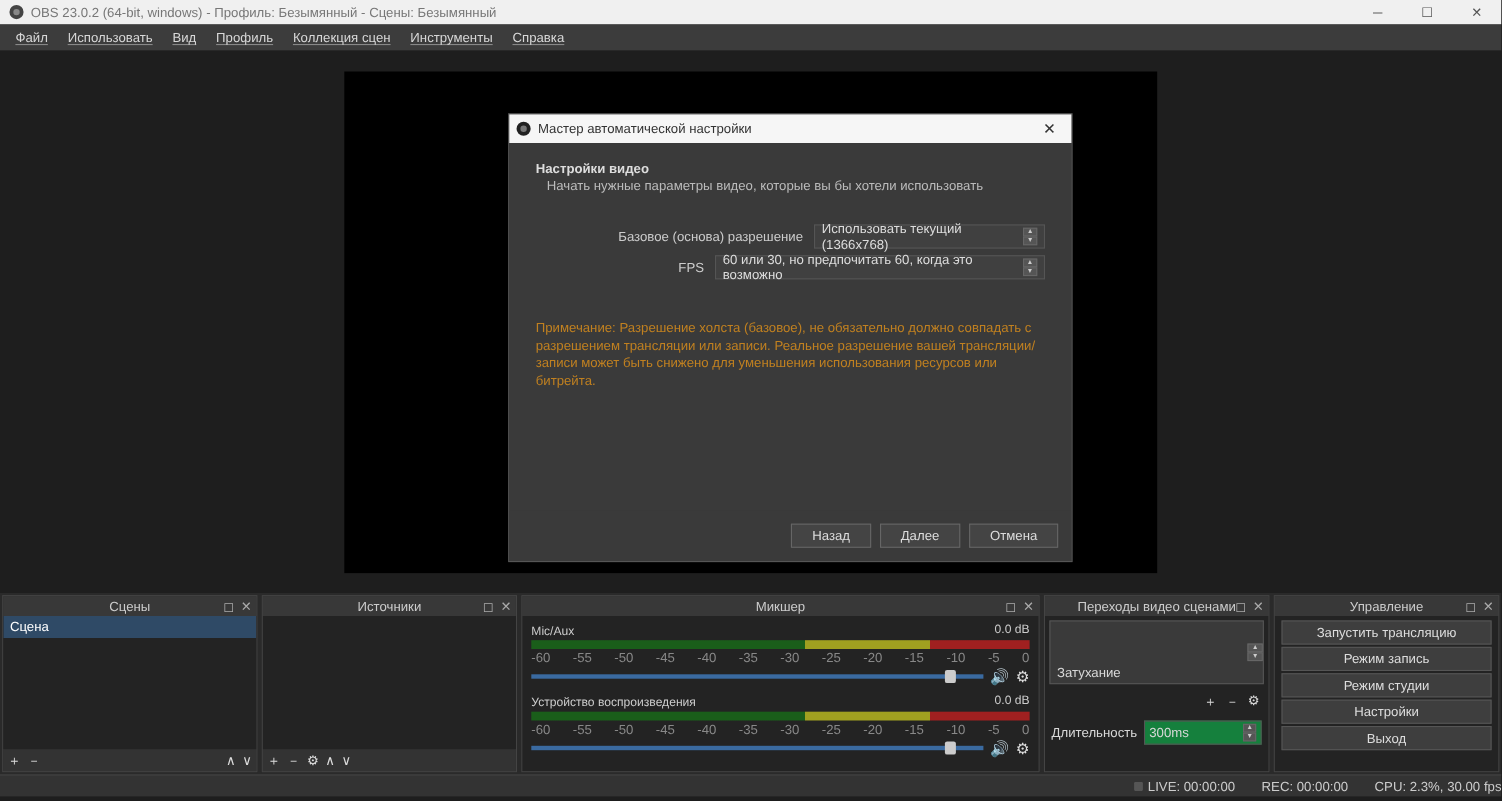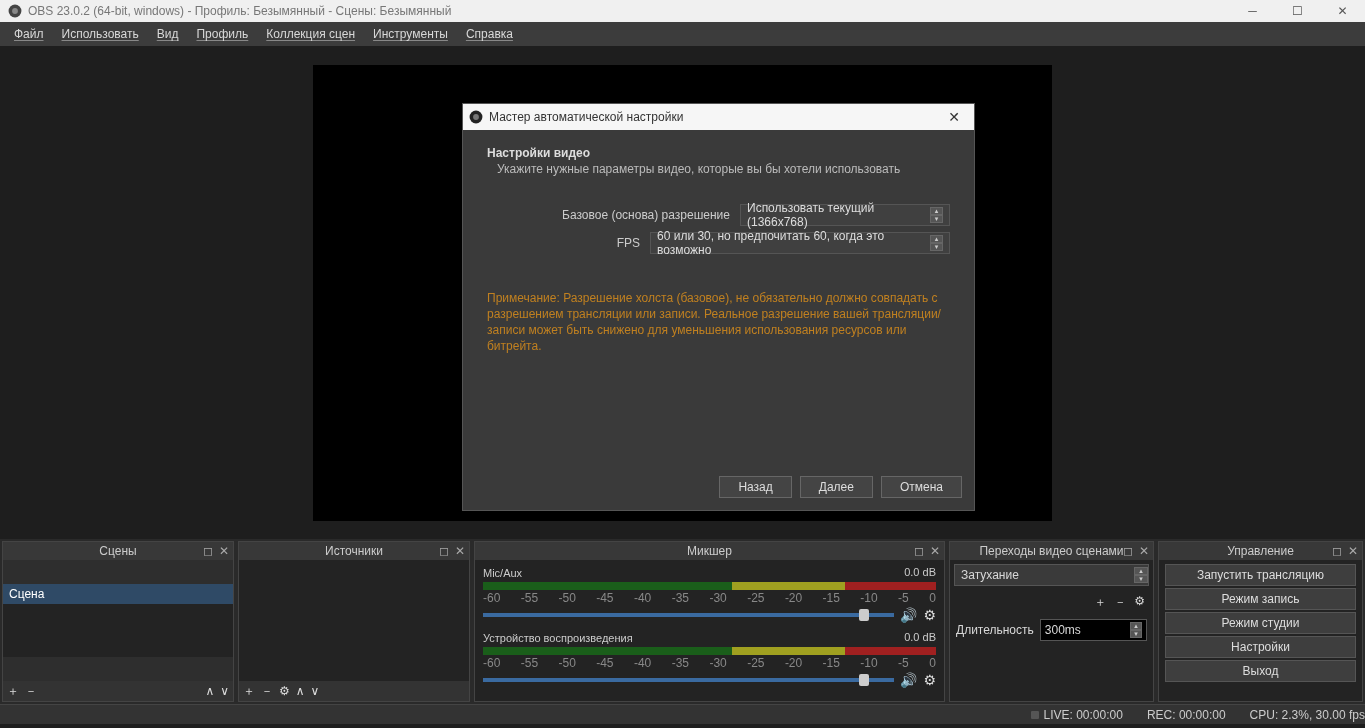--- a/index.html
+++ b/index.html
@@ -37,24 +37,24 @@
 .mixer-channel { padding: 2px 6px 6px 6px; }
 .mixer-name { color: #ccc; font-size: 11px; }
 .mixer-db { float: right; color: #ccc; font-size: 11px; }
 .meter-bar { height: 8px; margin-top: 2px; background: linear-gradient(to right, #1a5e1a 0%, #1a5e1a 55%, #a0a020 55%, #a0a020 80%, #a02020 80%, #a02020 100%); position: relative; }
 .meter-ticks { display: flex; justify-content: space-between; font-size: 8px; color: #888; margin-top: 1px; }
 .slider-row { display: flex; align-items: center; gap: 6px; margin-top: 2px; }
 .slider-track { flex: 1; height: 4px; background: #3a6aa0; position: relative; }
 .slider-thumb { position: absolute; right: 6%; top: -4px; width: 10px; height: 12px; background: #ccc; border-radius: 2px; }
 .icon-btn { color: #ddd; font-size: 14px; }
 .transition-row { display: flex; align-items: center; background: #3a3a3a; margin: 4px; border: 1px solid #555; }
-.transition-row span:first-child { flex: 1; padding: 3px 6px; }
+.transition-row span:first-child { flex: 1; padding: 3px 6px; margin-top: 36px; }
 .transition-ctrl { display: flex; justify-content: flex-end; gap: 8px; padding: 4px 8px; font-size: 15px; }
 .duration-row { display: flex; align-items: center; gap: 6px; padding: 4px 6px; }
-.duration-input { background: #000000; border: 1px solid #555; padding: 2px 4px; flex: 1; display: flex; justify-content: space-between; align-items: center; }
+.duration-input { background: #15803d; border: 1px solid #555; padding: 2px 4px; flex: 1; display: flex; justify-content: space-between; align-items: center; }
 .control-btn { background: #3e3e3e; border: 1px solid #555; color: #ddd; padding: 3px 0; margin: 2px 6px; text-align: center; }
 .statusbar { height: 20px; background: #333; display: flex; align-items: center; justify-content: flex-end; gap: 24px; padding: 0 0; color: #ccc; font-size: 11px; border-top: 1px solid #444; }
 svg { display: block; }
 </style>
 </head>
 <body>
 
 <div class="titlebar">
   <svg width="14" height="14" viewBox="0 0 24 24">
       <circle cx="12" cy="12" r="11" fill="#444"></circle>
@@ -85,21 +85,21 @@
       <div class="wizard-titlebar">
         <svg width="14" height="14" viewBox="0 0 24 24">
             <circle cx="12" cy="12" r="11" fill="#222"></circle>
             <circle cx="12" cy="12" r="5" fill="#777"></circle>
           </svg>
         <span style="margin-left:6px;">Мастер автоматической настройки</span>
         <div class="close">✕</div>
       </div>
       <div class="wizard-body">
         <div class="wizard-heading">Настройки видео</div>
-        <div class="wizard-sub">Укажите нужные параметры видео, которые вы бы хотели использовать</div>
+        <div class="wizard-sub">Начать нужные параметры видео, которые вы бы хотели использовать</div>
 
         <div class="form-row">
           <span class="form-label">Базовое (основа) разрешение</span>
           <div class="form-select" style="width:210px;">
             <span>Использовать текущий (1366x768)</span>
             <div class="spinner">
                 <div>▴</div>
                 <div>▾</div>
               </div>
           </div>
@@ -124,21 +124,21 @@
         <div class="btn">Далее</div>
         <div class="btn">Отмена</div>
       </div>
     </div>
 
   </div>
 </div>
 
 <div class="panels">
 
-  <div class="panel" style="width:232px;gap:24px;">
+  <div class="panel" style="width:232px;">
     <div class="panel-header">
       <span>Сцены</span>
       <div class="dock-ctrl">
           <span>◻</span>
           <span>✕</span>
         </div>
     </div>
     <div class="panel-body">
       <div class="scene-item">Сцена</div>
     </div>

